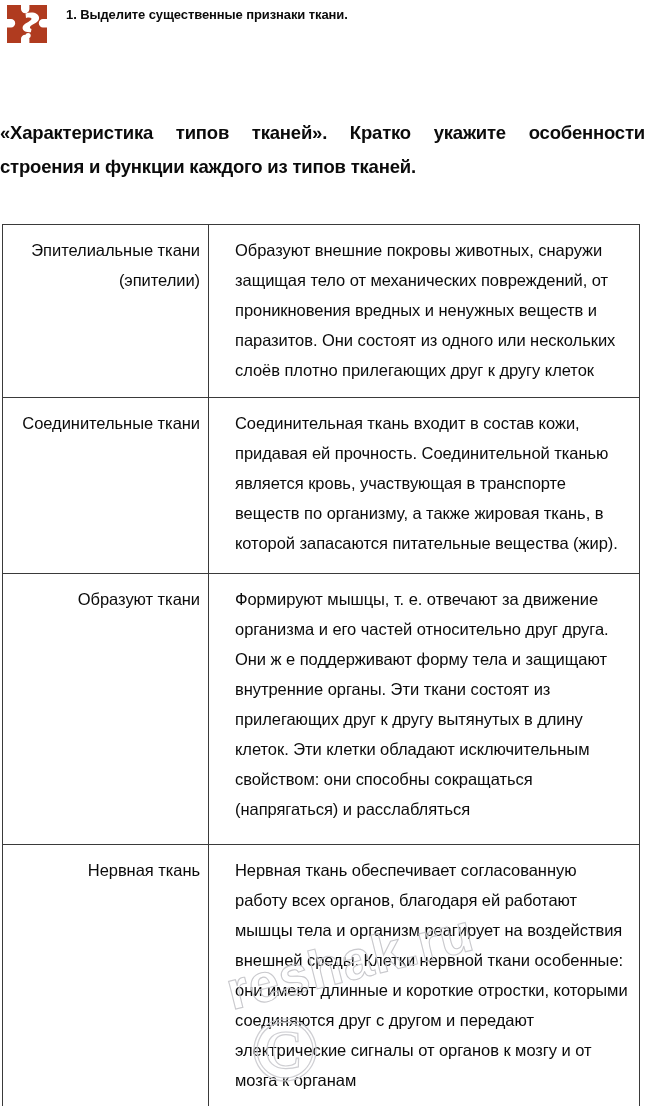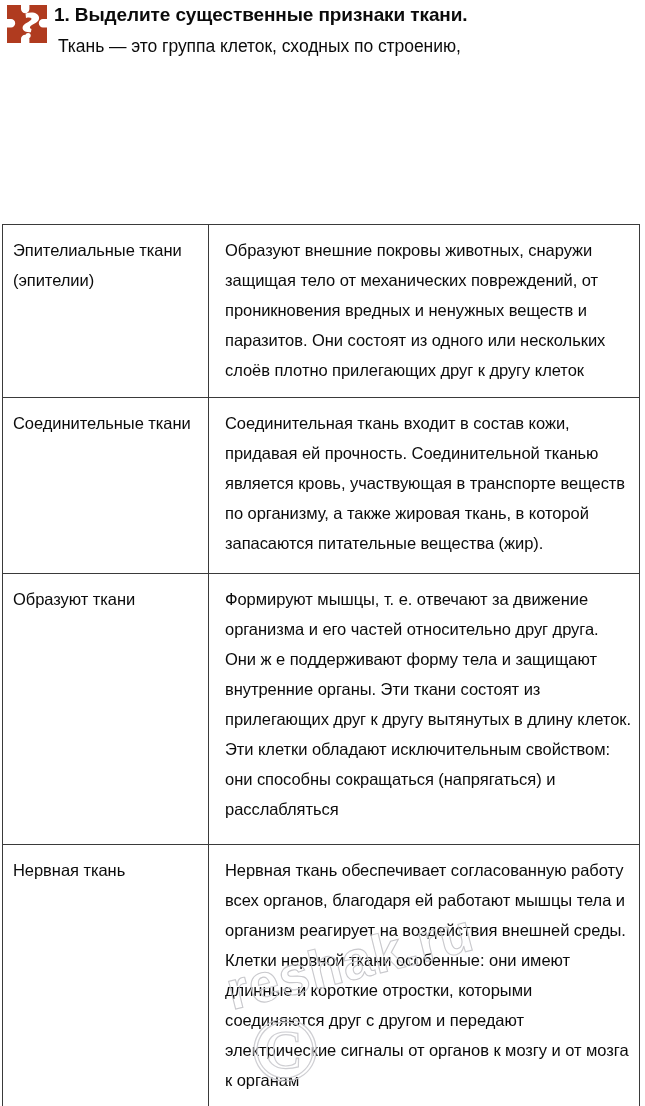--- a/index.html
+++ b/index.html
@@ -29,23 +29,23 @@
   .q-icon svg { display: block; width: 100%; height: 100%; }
 
   
   .head-block {
     position: absolute;
     left: 0;
     width: 645px;
   }
   .task1-title {
     top: 2px;
-    left: 54px;
+    left: 66px;
     width: 575px;
-    font-size: 19px;
+    font-size: 13px;
     font-weight: bold;
     line-height: 26px;
     letter-spacing: -0.1px;
   }
 
   .para {
     top: 30px;
     left: 0;
     width: 645px;
     font-size: 17.5px;
@@ -84,22 +84,22 @@
     table-layout: fixed;
   }
   .tissue-table td {
     border: 1px solid #3a3a3a;
     vertical-align: top;
     padding: 10px 8px 12px 9px;
     font-size: 16.5px;
     line-height: 30px;
     letter-spacing: -0.05px;
   }
-  .tissue-table td.col-name { width: 187px; padding-left: 10px; }
-  .tissue-table td.col-desc { padding-left: 16px; padding-right: 6px; }
+  .tissue-table td.col-name { width: 187px; padding-left: 10px; text-align: right; }
+  .tissue-table td.col-desc { padding-left: 26px; padding-right: 6px; }
 
   .r1 td { height: 144px; }
   .r2 td { height: 153px; }
   .r3 td { height: 248px; }
   .r4 td { height: 244px; }
 
   
   .watermark {
     position: absolute;
     left: 228px;
@@ -137,24 +137,25 @@
     <path d="M20.5 10.5 c6.6 -2.2 13.6 -0.6 13.6 4.6 c0 4.4 -5.6 5.6 -8.2 7.6
              c-1.6 1.2 -1.2 2.8 0.6 3.3 l-0.6 3.2 c-5.9 0.7 -9.2 -2.1 -8.1 -5.6
              c1.0 -3.2 7.2 -4.7 8.5 -7.0 c0.9 -1.6 -1.3 -2.8 -5.3 -1.6 Z" fill="#ffffff"></path>
     <circle cx="23.1" cy="32.6" r="2.6" fill="#ffffff"></circle>
   </svg>
 </div>
 
 <div class="head-block task1-title">1. Выделите существенные признаки ткани.</div>
 
 <div class="head-block para">
-  <span>Ткань — это группа клеток, сходных по строению,</span>
 </div>
 
 <div class="head-block task2-title">
+  <span class="j">«Характеристика типов тканей». Кратко укажите особенности</span>
+  <span>строения и функции каждого из типов тканей.</span>
 </div>
 
 <table class="tissue-table">
   <tbody>
     <tr class="r1">
       <td class="col-name">Эпителиальные ткани (эпителии)</td>
       <td class="col-desc">Образуют внешние покровы животных, снаружи защищая тело от механических повреждений, от проникновения вредных и ненужных веществ и паразитов. Они состоят из одного или нескольких слоёв плотно прилегающих друг к другу клеток</td>
     </tr>
     <tr class="r2">
       <td class="col-name">Соединительные ткани</td>

